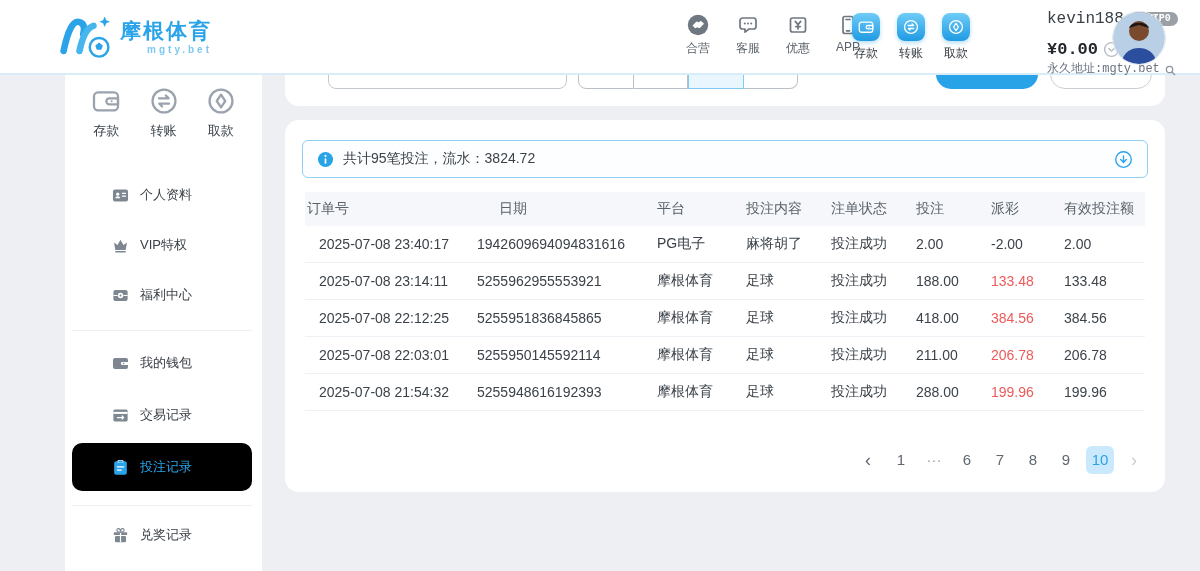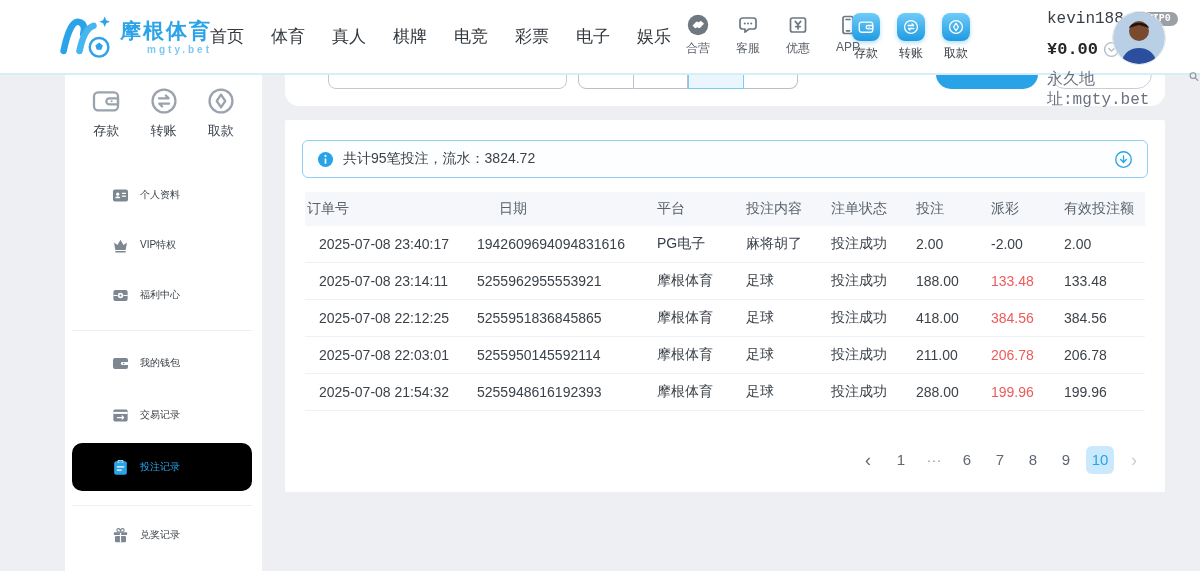--- a/index.html
+++ b/index.html
@@ -25,50 +25,50 @@
   .hq-tile{width:28px;height:28px;border-radius:8px;background:linear-gradient(180deg,#6fccf7,#1f9ae3);display:flex;align-items:center;justify-content:center;color:#fff;box-shadow:0 2px 4px rgba(43,163,232,.35);}
   .hq-tile svg{width:18px;height:18px;display:block;}
   .hq-label{font-size:12px;color:#32383f;margin-top:4px;white-space:nowrap;}
   .user{position:absolute;left:1047px;top:9px;display:flex;flex-direction:column;line-height:1.25;font-family:Liberation Mono, monospace;}
   .user-row1{display:flex;align-items:center;gap:6px;}
   .user-name{font-size:16px;color:#3a4047;font-weight:500;}
   .vip-badge{display:inline-flex;align-items:center;background:#9aa0a6;color:#fff;font-size:10px;font-weight:700;border-radius:8px;padding:1px 7px 1px 4px;position:relative;}
   .vip-badge::before{content:"";width:10px;height:10px;background:#d9dcdf;border-radius:50%;margin-right:3px;display:inline-block;}
   .user-row2{display:flex;align-items:center;gap:5px;margin-top:10px;}
   .balance{font-size:17px;font-weight:700;color:#23272c;}
-  .user-row3{display:flex;align-items:flex-start;gap:4px;margin-top:10px;font-size:16px;color:#6b7280;}
+  .user-row3{display:flex;align-items:flex-end;gap:4px;margin-top:2px;font-size:12px;color:#6b7280;}
   .avatar{position:absolute;left:1112px;top:11px;width:52px;height:52px;border-radius:50%;overflow:hidden;border:1px solid #e3e7ea;cursor:pointer;}
   .avatar svg{display:block;}
 
   
   .sidebar{position:absolute;left:65px;top:75px;width:197px;height:496px;background:#fff;}
   .sb-quick{position:absolute;left:0;top:10px;width:197px;display:flex;justify-content:space-evenly;}
   .sb-quick-item{display:flex;flex-direction:column;align-items:center;cursor:pointer;}
   .sb-quick-item svg{width:32px;height:32px;color:#9aa3ad;display:block;}
   .sb-quick-label{font-size:13px;color:#39404a;margin-top:5px;}
   .sb-item{position:absolute;left:7px;width:180px;height:34px;display:flex;align-items:center;padding-left:39px;box-sizing:border-box;gap:10px;cursor:pointer;border-radius:10px;}
   .sb-item svg{width:19px;height:19px;color:#7e8791;flex:0 0 auto;display:block;}
-  .sb-label{font-size:10px;color:#3a4047;white-space:nowrap;}
+  .sb-label{font-size:13px;color:#3a4047;white-space:nowrap;}
   .sb-item.active{background:#000000;height:48px;}
   .sb-item.active svg{color:#2aa3e8;}
   .sb-item.active .sb-label{color:#2aa3e8;}
   .sb-divider{position:absolute;left:7px;width:180px;height:1px;background:#edf0f3;}
 
   
   .filter-panel{position:absolute;left:285px;top:75px;width:880px;height:31px;background:#fff;border-radius:0 0 14px 14px;overflow:hidden;z-index:5;}
   .f-input{position:absolute;left:43px;top:-16px;width:239px;height:30px;border:1px solid #c3c9cf;border-radius:8px;background:#fff;box-sizing:border-box;}
   .f-group{position:absolute;left:293px;top:-16px;width:220px;height:30px;display:flex;}
   .f-seg{flex:1;border:1px solid #b9c0c7;border-left:none;box-sizing:border-box;background:#fff;}
   .f-seg:first-child{border-left:1px solid #b9c0c7;border-radius:0 0 0 8px;}
   .f-seg:last-child{border-radius:0 0 8px 0;}
   .f-seg.active{background:#e9f6fe;border:1px solid #7fccf3;}
   .f-btn-primary{position:absolute;left:651px;top:-16px;width:102px;height:30px;border-radius:15px;background:#29a3e8;}
   .f-btn-plain{position:absolute;left:765px;top:-16px;width:102px;height:30px;border-radius:15px;border:1px solid #c9ced4;background:#fff;box-sizing:border-box;}
 
-  .table-panel{position:absolute;left:285px;top:120px;width:880px;height:372px;background:#fff;border-radius:2px;}
+  .table-panel{position:absolute;left:285px;top:120px;width:880px;height:372px;background:#fff;border-radius:14px;}
   .summary{position:absolute;left:17px;top:20px;width:846px;height:38px;border:1px solid #8ed1f3;border-radius:6px;box-sizing:border-box;display:flex;align-items:center;padding:0 14px;gap:9px;background:#fdfeff;}
   .summary-text{font-size:14px;color:#3b4248;}
   .summary .sp{margin-left:auto;}
   .icon16{width:17px;height:17px;display:block;}
   .icon18{width:19px;height:19px;display:block;cursor:pointer;}
 
   .tbl{position:absolute;left:20px;top:72px;width:840px;}
   .thead{display:flex;align-items:center;height:34px;background:#f5f7fa;}
   .trow{display:flex;align-items:center;height:36px;border-bottom:1px solid #eef1f5;}
   .cell{box-sizing:border-box;padding-left:2px;font-size:14px;color:#3b4249;white-space:nowrap;overflow:hidden;}
@@ -102,30 +102,20 @@
         <path d="M23 42 Q28 18 38 15" stroke="#47b6ef" stroke-width="7" fill="none" stroke-linecap="round"></path>
         <circle cx="44" cy="38" r="10" fill="#fff" stroke="#2ba3e8" stroke-width="2.6"></circle>
         <path d="M44 33l4 3-1.5 4.6h-5L40 36z" fill="#2ba3e8"></path>
         <path d="M50 5l1.7 4 4 1.7-4 1.7-1.7 4-1.7-4-4-1.7 4-1.7z" fill="#2ba3e8"></path>
       </svg>
       <div class="logo-text">
         <span class="logo-title">摩根体育</span>
         <span class="logo-sub">mgty.bet</span>
       </div>
     </div>
-    <div class="nav" id="nav">
-        <div class="nav-item">首页</div>
-        <div class="nav-item">体育</div>
-        <div class="nav-item">真人</div>
-        <div class="nav-item">棋牌</div>
-        <div class="nav-item">电竞</div>
-        <div class="nav-item">彩票</div>
-        <div class="nav-item">电子</div>
-        <div class="nav-item">娱乐</div>
-      </div>
     <div class="util" id="util">
         <div class="util-item">
           <span class="uicon">
             <svg viewBox="0 0 24 24">
               <circle cx="12" cy="12" r="10.2" fill="currentColor"></circle>
               <path d="M6.6 12.4 10 9a1.4 1.4 0 0 1 2 0l.6.6 1.1-1.1a1.4 1.4 0 0 1 2 0l2.3 2.3-3.6 3.6a1.9 1.9 0 0 1-2.7 0l-.4-.4-.6.6a1.7 1.7 0 0 1-2.4 0z" fill="#fff"></path>
             </svg>
           </span>
           <div class="util-label">合营</div>
         </div>

